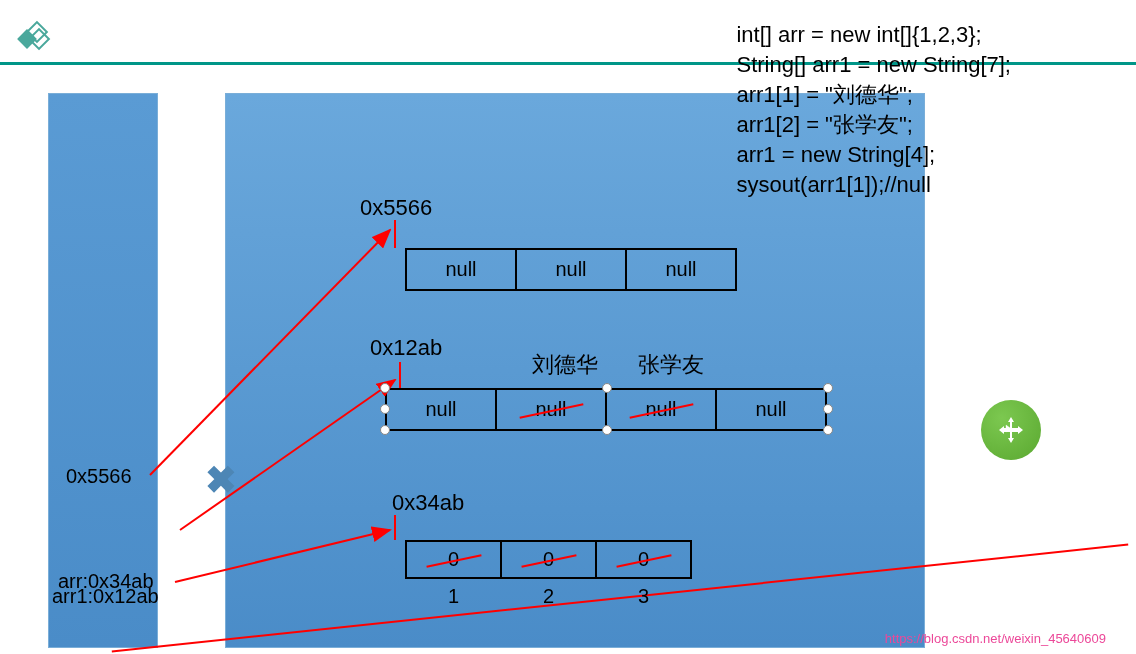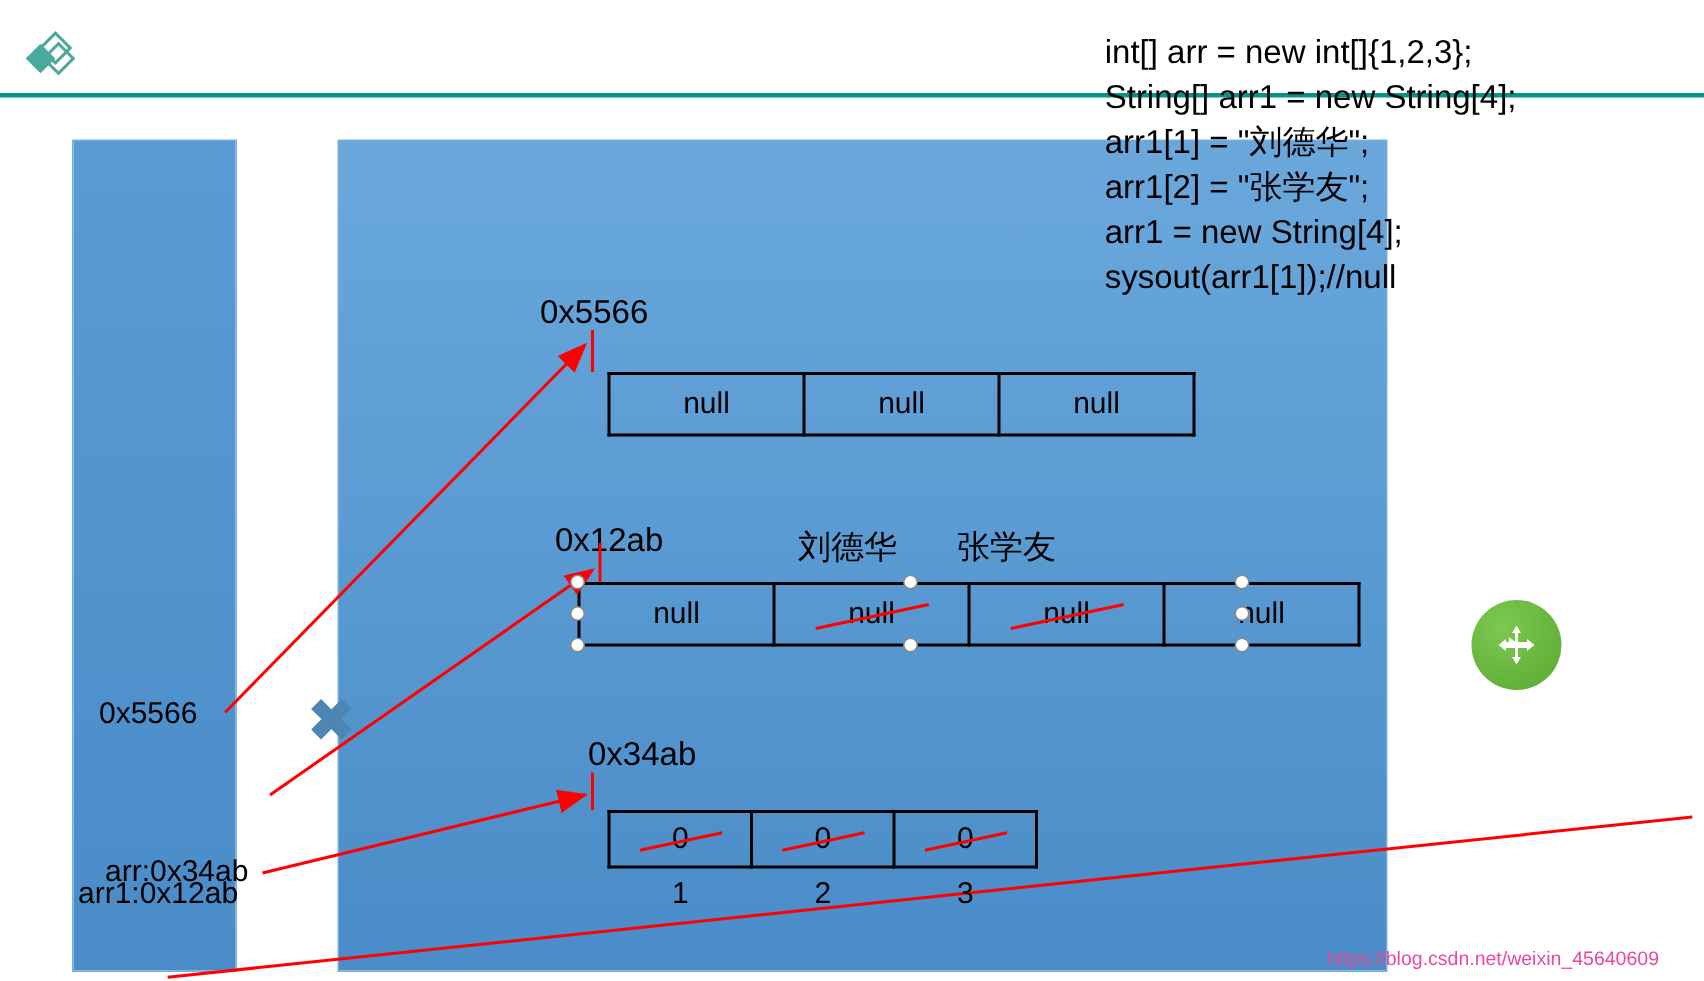--- a/index.html
+++ b/index.html
@@ -62,21 +62,21 @@
   .array-table {
     position: absolute;
     border-collapse: collapse;
     z-index: 3;
   }
   .array-table td {
     border: 2px solid #000;
     text-align: center;
     font-size: 20px;
     padding: 8px 0;
-    width: 130px;
+    width: 110px;
     position: relative;
   }
   .array-table.small td {
     width: 95px;
     padding: 6px 0;
   }
   .index-row td {
     border: none;
     font-size: 20px;
     padding-top: 2px;
@@ -182,38 +182,38 @@
   </div>
 </div>
 <div class="smudge"></div>
 
 <div class="main-area">
   <div class="stack-box"></div>
   <div class="heap-box"></div>
 </div>
 
 <div class="code-block"><span>int[] arr = new int[]{1,2,3};</span>
-<span>String[] arr1 = new String[4];</span>
+<span>String[] arr1 = new String[7];</span>
 <span>arr1[1] = "刘德华";</span>
 <span>arr1[2] = "张学友";</span>
 <span>arr1 = new String[4];</span>
 <span>sysout(arr1[1]);//null</span></div>
 
 <div class="addr-label" style="left:360px; top:195px;">0x5566</div>
 <table class="array-table" style="left:405px; top:248px;">
   <tbody>
       <tr>
     <td>null</td>
     <td>null</td>
     <td>null</td>
   </tr>
 </tbody>
   </table>
 
-<div class="addr-label" style="left:370px; top:335px;margin-top:12px;">0x12ab</div>
+<div class="addr-label" style="left:370px; top:335px;">0x12ab</div>
 <div class="overlay-label" style="left:532px; top:350px;">刘德华</div>
 <div class="overlay-label" style="left:638px; top:350px;">张学友</div>
 <table class="array-table" style="left:385px; top:388px;">
   <tbody>
       <tr>
     <td>null</td>
     <td class="strike-cell">null</td>
     <td class="strike-cell">null</td>
     <td>null</td>
   </tr>
@@ -240,21 +240,21 @@
   <tr class="index-row">
     <td>1</td>
     <td>2</td>
     <td>3</td>
   </tr>
 </tbody>
   </table>
 
 <div class="stack-label" style="left:66px; top:465px;">0x5566</div>
 <div class="stack-label stack-strike" style="left:52px; top:520px;">arr1:0x12ab</div>
-<div class="stack-label" style="left:70px; top:570px;">arr:0x34ab</div>
+<div class="stack-label" style="left:58px; top:570px;">arr:0x34ab</div>
 
 <div class="x-icon" style="left:205px; top:458px;">✖</div>
 
 <svg class="arrows">
   <defs>
     <marker id="arrowhead" markerWidth="10" markerHeight="8" refX="9" refY="4" orient="auto">
       <polygon points="0 0, 10 4, 0 8" fill="red"></polygon>
     </marker>
   </defs>
 

